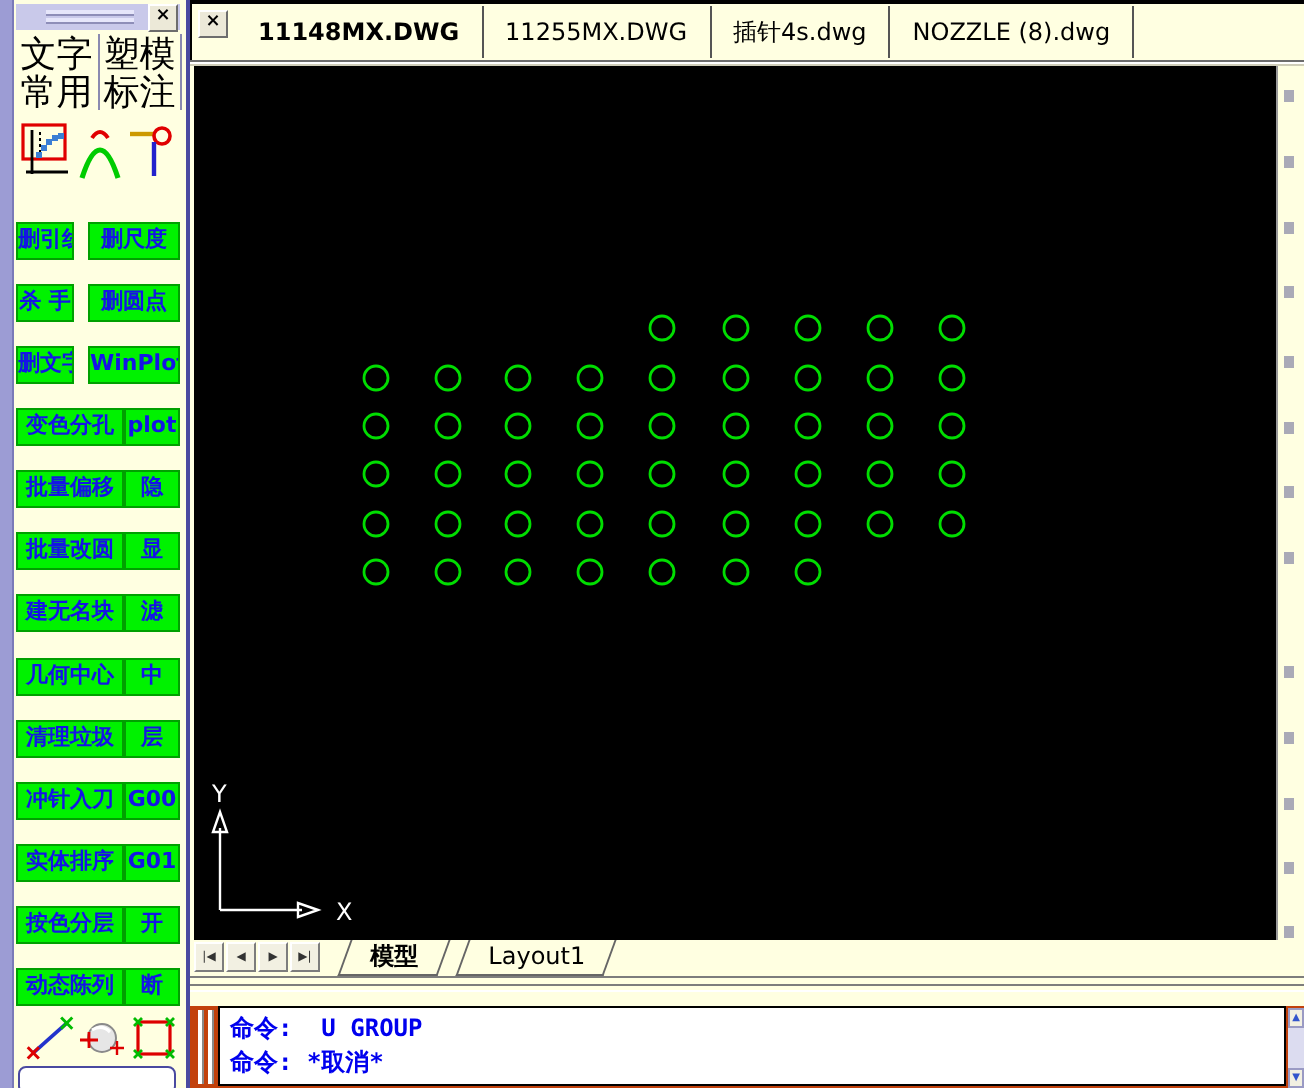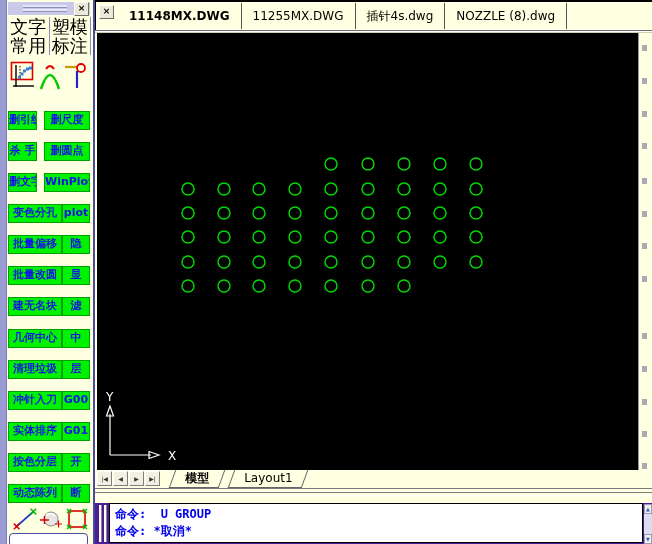--- a/index.html
+++ b/index.html
@@ -69,21 +69,21 @@
           box-sizing:border-box;font-size:6px;line-height:13px;text-align:center;color:#333;cursor:default;}
   #sheet-tabs{display:flex;height:18px;}
   .stab{height:17px;line-height:17px;padding:0 12px;border:1px solid #666;border-top:none;
         transform:skewX(-20deg);margin-left:9px;background:#ffffe1;font-size:12px;cursor:default;}
   .stab.active{font-weight:bold;}
   .stab span{display:inline-block;transform:skewX(20deg);}
 
   #sep-strip{position:absolute;top:489px;left:0;right:0;height:14px;background:#ffffe1;}
   #sep-groove{position:absolute;top:3px;left:0;right:0;height:2px;border-top:1px solid #7d7d7d;border-bottom:1px solid #fff;}
 
-  #cmd-area{position:absolute;top:503px;left:0;right:0;height:41px;background:#4c1d95;}
+  #cmd-area{position:absolute;top:503px;left:0;right:0;height:41px;background:#c2410c;}
   #cmd-grip{position:absolute;left:4px;top:2px;width:8px;height:37px;display:flex;gap:2px;}
   #cmd-grip div{width:2px;height:100%;background:#fff;border-right:1px solid #8a8a8a;}
   #cmd-box{position:absolute;left:14px;top:0;right:9px;height:40px;background:#fff;border:1px solid #000;
            box-sizing:border-box;padding:2px 0 0 5px;overflow:hidden;}
   .cmd-line{font-family:"DejaVu Sans Mono",monospace;font-weight:bold;color:#0000ee;
             font-size:12px;line-height:17px;white-space:pre;}
   #cmd-scroll{position:absolute;right:0;top:1px;width:8px;height:40px;background:#dcdcf0;}
   .scr-btn{position:absolute;left:0;width:8px;height:10px;background:#f2f0e2;border:1px solid #9a9ac4;
            box-sizing:border-box;font-size:5px;line-height:8px;text-align:center;color:#3355cc;cursor:default;}
   #scr-up{top:0;} #scr-down{bottom:0;}

